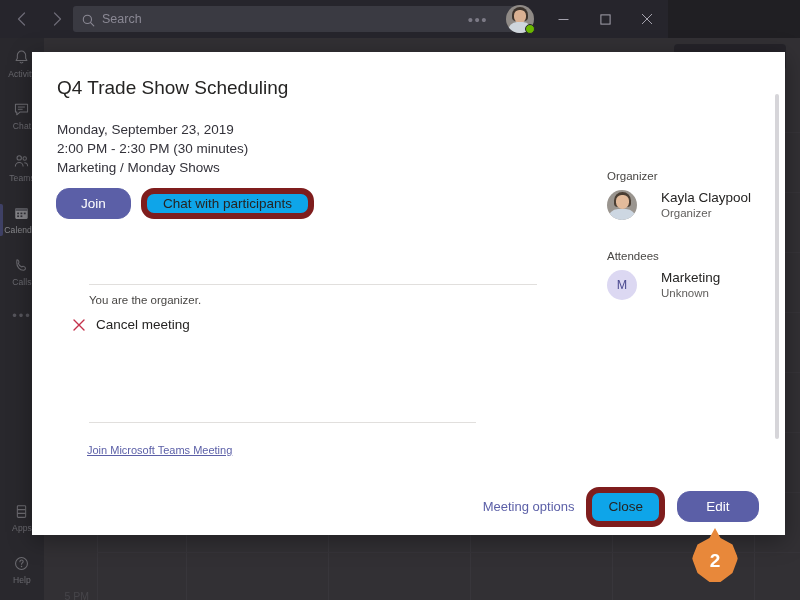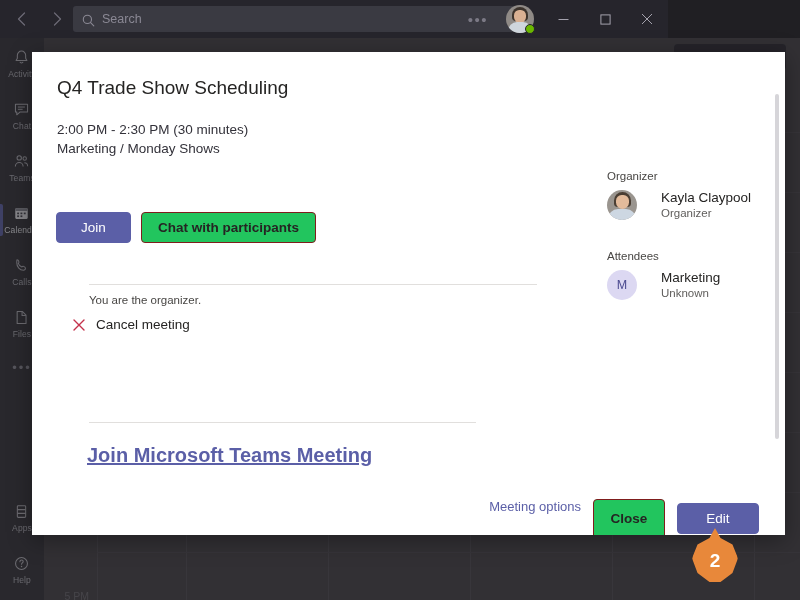--- a/index.html
+++ b/index.html
@@ -110,41 +110,41 @@
   .dlg-title {
     position: absolute; left: 25px; top: 25px;
     font-size: 19px; color: #252423; font-weight: 400;
   }
 
   .meta { position: absolute; left: 25px; top: 68px; }
   .meta-line { font-size: 13.5px; color: #33323a; line-height: 19px; }
 
   .btn-row { position: absolute; left: 24px; top: 136px; display: flex; gap: 10px; align-items: center; }
   .btn {
-    height: 31px; border-radius: 4px; font-size: 13.5px;
+    height: 31px; border-radius: 13px; font-size: 13.5px;
     display: inline-flex; align-items: center; justify-content: center;
-    cursor: pointer; padding: 0 16px; white-space: nowrap; margin-top: 24px;
+    cursor: pointer; padding: 0 16px; white-space: nowrap;
   }
   .btn-primary { background: #5b5fa7; color: #ffffff; border: 1px solid #5b5fa7; min-width: 75px; }
-  .btn-outline { background: #22c55e; color: #252423; border: 1px solid #7f1d1d; font-weight: bold; }
+  .btn-outline { background: #0ea5e9; color: #252423; border: 6px solid #7f1d1d; }
 
   .divider { position: absolute; height: 1px; background: #e1dfdd; }
   .div-1 { left: 57px; top: 232px; width: 448px; }
   .div-2 { left: 57px; top: 370px; width: 387px; }
   .div-3 { left: 57px; top: 474px; width: 387px; }
 
   .organizer-note { position: absolute; left: 57px; top: 242px; font-size: 11.5px; color: #484644; }
 
   .cancel-row { position: absolute; left: 40px; top: 265px; display: flex; align-items: center; gap: 10px; cursor: pointer; }
   .x-icon { width: 14px; height: 14px; }
   .cancel-label { font-size: 13.5px; color: #252423; }
 
   .teams-link {
     position: absolute; left: 55px; top: 392px;
-    font-size: 20px; color: #5b5fa7; text-decoration: underline; font-weight: 700;
+    font-size: 11px; color: #5b5fa7; text-decoration: underline; font-weight: 400;
     cursor: pointer;
   }
   .sub-links { position: absolute; left: 55px; top: 426px; font-size: 10.5px; color: #5b5fa7; display: flex; align-items: center; gap: 5px; }
   .sub-links .ln { text-decoration: none; cursor: pointer; }
   .sub-links .sep { color: #b9b8bd; }
 
   
   .people { position: absolute; left: 527px; top: 118px; width: 200px; margin-left: 48px; }
   .people-hdr { font-size: 11.5px; color: #484644; margin-bottom: 8px; }
   .person { display: flex; align-items: center; gap: 24px; margin-bottom: 4px; }
@@ -304,29 +304,20 @@
         </span>
         <span class="ri-lbl">Calendar</span>
       </div>
       <div class="rail-item">
         <span class="ri-ico">
           <svg width="17" height="17" viewBox="0 0 18 18" fill="none">
               <path d="M4.2 3c1.3 0 1.6.6 2 1.8.4 1.1 0 1.6-.6 2 .6 1.8 2 3.2 3.8 3.8.4-.6.9-1 2-.6 1.2.4 1.8.7 1.8 2 0 1.1-1 2-2.2 2C7.2 14 4 10.8 4 6.2 4 4 4.2 3 4.2 3z" stroke="currentColor" stroke-width="1.1" stroke-linejoin="round"></path>
             </svg>
         </span>
         <span class="ri-lbl">Calls</span>
-      </div>
-      <div class="rail-item">
-        <span class="ri-ico">
-          <svg width="17" height="17" viewBox="0 0 18 18" fill="none">
-              <path d="M4.4 2.6h5.4l4 4v8.8H4.4z" stroke="currentColor" stroke-width="1.1" stroke-linejoin="round"></path>
-              <path d="M9.6 2.8v4h4.1" stroke="currentColor" stroke-width="1.1"></path>
-            </svg>
-        </span>
-        <span class="ri-lbl">Files</span>
       </div>
       <div class="rail-more">•••</div>
 
       <div class="rail-bottom">
         <div class="rail-item">
           <span class="ri-ico">
             <svg width="17" height="17" viewBox="0 0 18 18" fill="none">
                 <rect x="4.6" y="2.8" width="8.8" height="12.4" rx="1" stroke="currentColor" stroke-width="1.1"></rect>
                 <path d="M4.6 7h8.8M4.6 11h8.8" stroke="currentColor" stroke-width="1.1"></path>
               </svg>
@@ -374,20 +365,21 @@
     <div class="scrim"></div>
   </div>
 
   <div class="dialog">
 
     <div class="dlg-scroll">
 
       <div class="dlg-title">Q4 Trade Show Scheduling</div>
 
       <div class="meta">
+        <div class="meta-line">Monday, September 23, 2019</div>
         <div class="meta-line">2:00 PM - 2:30 PM (30 minutes)</div>
         <div class="meta-line">Marketing / Monday Shows</div>
       </div>
 
       <div class="btn-row">
         <div class="btn btn-primary">Join</div>
         <div class="btn btn-outline">Chat with participants</div>
       </div>
 
       <div class="divider div-1"></div>

